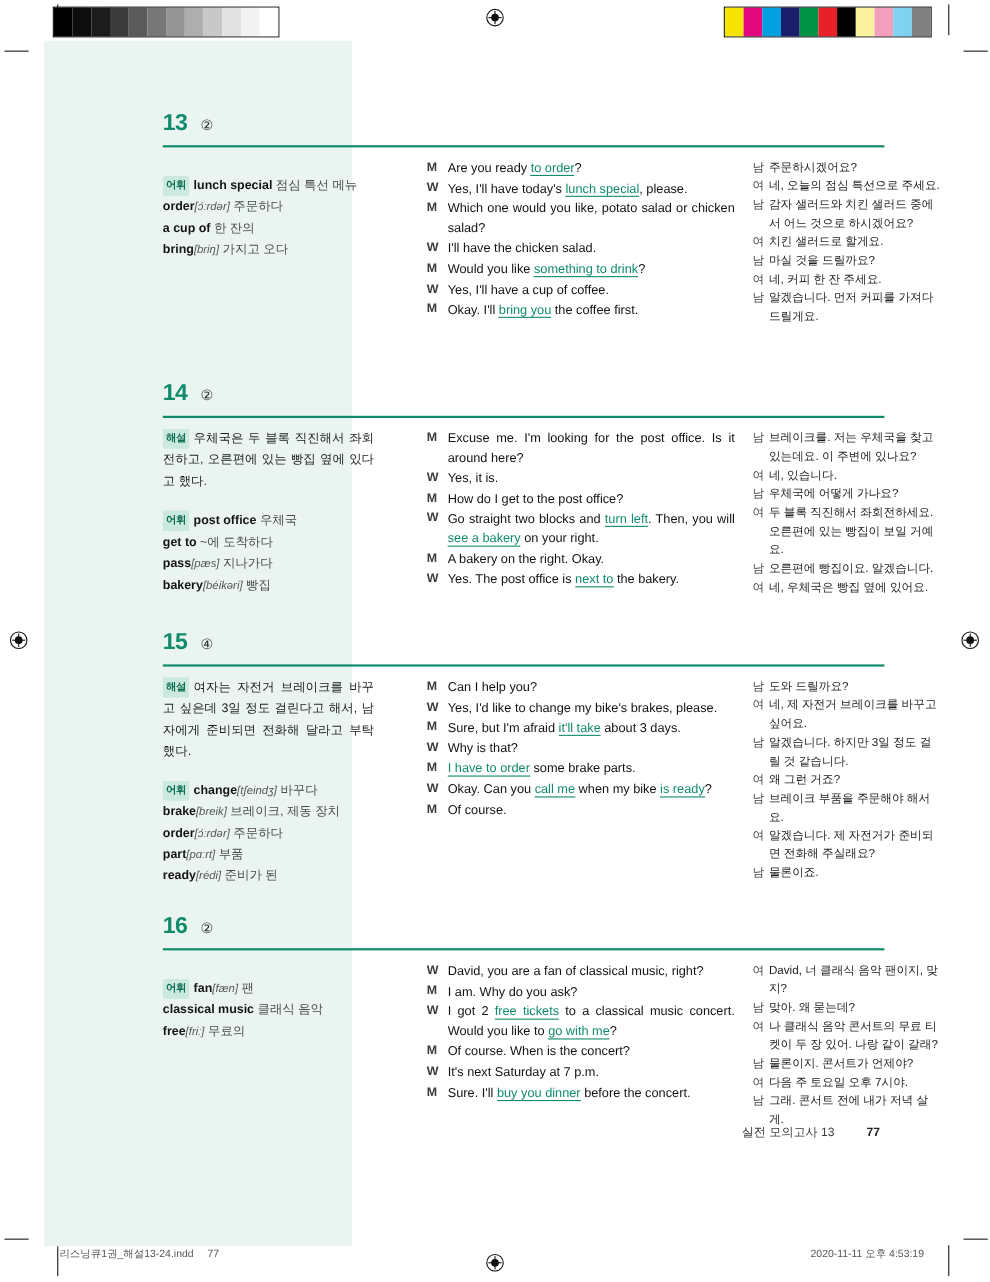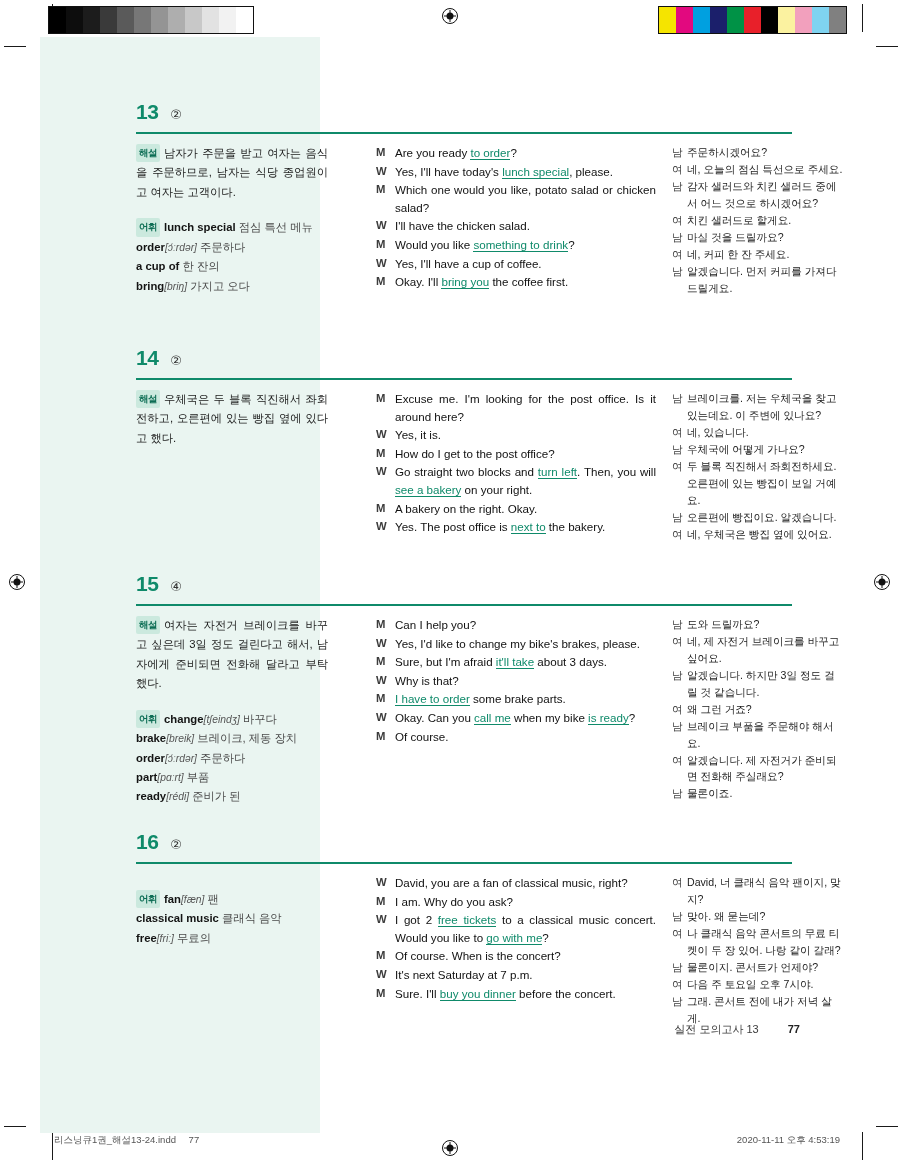--- a/index.html
+++ b/index.html
@@ -22,21 +22,21 @@
             border-radius:50%;transform:translate(-50%,-50%);}
 
   .barstrip{position:absolute;display:flex;border:1px solid #111;box-sizing:content-box;}
   .barstrip span{display:block;width:17px;height:26px;}
   .barstrip.color span{width:17px;}
 
   
   .tint{position:absolute;left:40px;top:37px;width:280px;height:1096px;background:#eaf5f1;}
 
   
-  .content{position:absolute;left:0;top:0;width:796px;height:1165px;}
+  .content{position:absolute;left:12px;top:0;width:796px;height:1165px;}
 
   .qblock{position:absolute;left:40px;width:760px;}
 
   .qhead{position:absolute;left:96px;top:0;width:704px;}
   .qnum{font-size:21px;font-weight:bold;color:#0f8a6a;letter-spacing:-0.5px;
         display:inline-block;vertical-align:baseline;}
   .qans{font-size:13px;color:#333;display:inline-block;margin-left:12px;vertical-align:baseline;}
   .hrule{position:absolute;left:96px;width:656px;height:2px;background:#0f8a6a;top:32px;}
 
   
@@ -131,21 +131,20 @@
       <span style="background: rgb(128, 128, 128);"></span>
     </div>
 
   <div class="tint"></div>
 
   <div class="content">
       <div class="qblock" style="top: 100px;">
         <div class="qhead"><span class="qnum">13</span><span class="qans">②</span></div>
         <div class="hrule"></div>
         <div class="lcol">
-          <p class="expl"><span class="tag">해설</span>남자가 주문을 받고 여자는 음식을 주문하므로, 남자는 식당 종업원이고 여자는 고객이다.</p>
           <div class="vocab">
             <p class="vrow"><span class="tag">어휘</span><span class="ven">lunch special</span> <span class="vko">점심 특선 메뉴</span></p>
             <p class="vrow"><span class="ven">order</span><span class="vipa">[ɔ́ːrdər]</span> <span class="vko">주문하다</span></p>
             <p class="vrow"><span class="ven">a cup of</span> <span class="vko">한 잔의</span></p>
             <p class="vrow"><span class="ven">bring</span><span class="vipa">[briŋ]</span> <span class="vko">가지고 오다</span></p>
           </div>
         </div>
         <div class="dcol">
           <div class="dline">
             <span class="spk">M</span>
@@ -205,20 +204,26 @@
             <span class="kspk">남</span>
             <span class="ktxt">알겠습니다. 먼저 커피를 가져다드릴게요.</span>
           </div>
         </div>
       </div>
       <div class="qblock" style="top: 346px;">
         <div class="qhead"><span class="qnum">14</span><span class="qans">②</span></div>
         <div class="hrule"></div>
         <div class="lcol">
           <p class="expl"><span class="tag">해설</span>우체국은 두 블록 직진해서 좌회전하고, 오른편에 있는 빵집 옆에 있다고 했다.</p>
+          <div class="vocab">
+            <p class="vrow"><span class="tag">어휘</span><span class="ven">post office</span> <span class="vko">우체국</span></p>
+            <p class="vrow"><span class="ven">get to</span> <span class="vko">~에 도착하다</span></p>
+            <p class="vrow"><span class="ven">pass</span><span class="vipa">[pæs]</span> <span class="vko">지나가다</span></p>
+            <p class="vrow"><span class="ven">bakery</span><span class="vipa">[béikəri]</span> <span class="vko">빵집</span></p>
+          </div>
         </div>
         <div class="dcol">
           <div class="dline">
             <span class="spk">M</span>
             <span class="dtxt">Excuse me. I'm looking for the post office. Is it around here?</span>
           </div>
           <div class="dline">
             <span class="spk">W</span>
             <span class="dtxt">Yes, it is.</span>
           </div>

